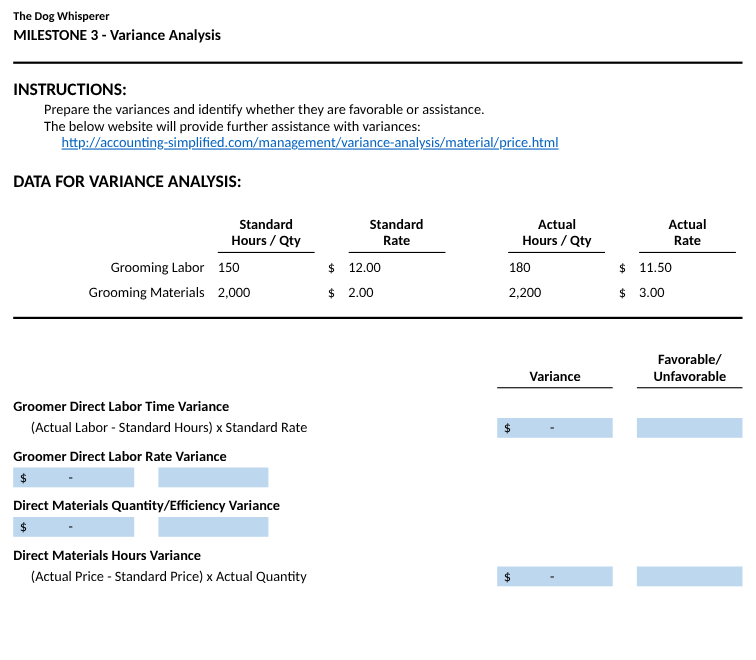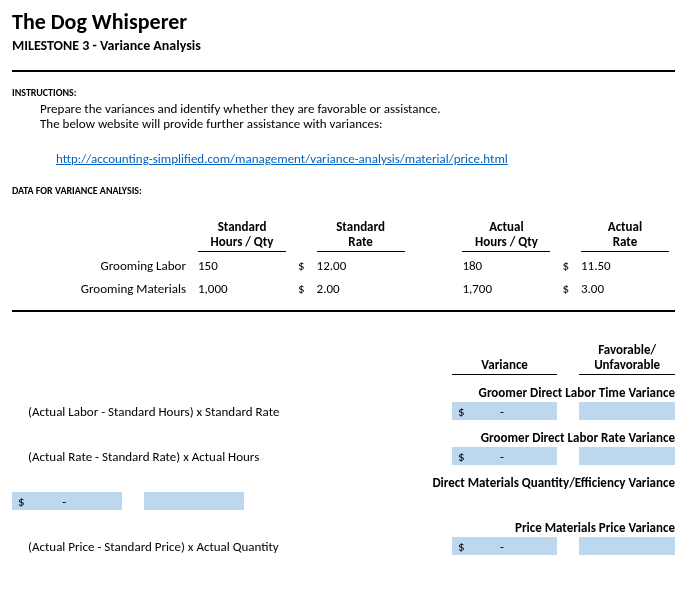--- a/index.html
+++ b/index.html
@@ -5,42 +5,42 @@
 * { box-sizing: border-box; }
 body {
   margin: 0;
   padding: 8px 12px;
   font-family: Calibri, Arial, sans-serif;
   font-size: 13px;
   color: #000;
   width: 687px;
   background: #fff;
 }
-.title1 { font-weight: bold; font-size: 22px; margin: 0; }
+.title1 { font-weight: bold; font-size: 11px; margin: 0; }
 .title2 { font-weight: bold; font-size: 14px; margin: 2px 0 16px 0; }
 .hr-main { border: none; border-top: 2px solid #000; margin: 4px 0 14px 0; }
 .hr-thin { border: none; border-top: 2px solid #000; margin: 10px 0 30px 0; }
-.section-label { font-weight: bold; font-size: 10px; margin: 6px 0 2px 0; }
+.section-label { font-weight: bold; font-size: 16px; margin: 6px 0 2px 0; }
 .indent1 { padding-left: 28px; }
-.indent2 { padding-left: 44px; margin-top: 20px; }
+.indent2 { padding-left: 44px; }
 a.link { color: #0563C1; text-decoration: underline; }
 .data-table { width: 100%; border-collapse: collapse; margin-top: 20px; }
 .data-table th { font-weight: bold; text-align: center; padding: 2px 6px; }
 .data-table th .underline { display: block; border-bottom: 1.5px solid #000; padding-bottom: 2px; }
 .data-table td { padding: 4px 6px; }
 .col-label { width: 180px; text-align: right; }
 .col-num { text-align: left; width: 100px; }
 .col-cur { text-align: left; width: 16px; }
 .var-section { margin-top: 30px; }
 .var-headers { display: flex; margin-left: 440px; }
 .var-head { text-align: center; font-weight: bold; border-bottom: 1.5px solid #000; padding: 0 4px 2px 4px; }
 .var-head.v1 { width: 110px; margin-right: 22px; }
 .var-head.v2 { width: 100px; }
 .var-block { margin-top: 10px; }
-.var-title { font-weight: bold; font-size: 13px; text-align: right; }
+.var-title { font-weight: bold; font-size: 13px; }
 .var-row { display: flex; align-items: center; margin-top: 2px; }
 .var-formula { padding-left: 16px; flex: 0 0 440px; }
 .cell-blue {
   background: #BDD7EE;
   height: 18px;
   display: flex;
   align-items: center;
 }
 .cell-blue.v1 { width: 110px; margin-right: 22px; }
 .cell-blue.v2 { width: 100px; }
@@ -90,25 +90,25 @@
       <td class="col-num">150</td>
       <td class="col-cur">$</td>
       <td class="col-num">12.00</td>
       <td></td>
       <td class="col-num">180</td>
       <td class="col-cur">$</td>
       <td class="col-num">11.50</td>
     </tr>
     <tr>
       <td class="col-label">Grooming Materials</td>
-      <td class="col-num">1,000</td>
+      <td class="col-num">2,000</td>
       <td class="col-cur">$</td>
       <td class="col-num">2.00</td>
       <td></td>
-      <td class="col-num">1,700</td>
+      <td class="col-num">2,200</td>
       <td class="col-cur">$</td>
       <td class="col-num">3.00</td>
     </tr>
   </tbody>
 </table>
 
 <hr class="hr-thin">
 
 <div class="var-section">
   <div class="var-headers">
@@ -128,42 +128,41 @@
         <span class="cell-cur">$</span>
         <span class="cell-dash">-</span>
       </div>
       <div class="cell-blue v2"></div>
     </div>
   </div>
 
   <div class="var-block">
     <div class="var-title" id="vt1">Groomer Direct Labor <b>Rate</b> Variance</div>
     <div class="var-row">
-      <div class="var-formula">(Actual Rate - Standard Rate) x Actual Hours</div>
       <div class="cell-blue v1">
         <span class="cell-cur">$</span>
         <span class="cell-dash">-</span>
       </div>
       <div class="cell-blue v2"></div>
     </div>
   </div>
 
   <div class="var-block">
     <div class="var-title">Direct Materials Quantity/Efficiency Variance</div>
     <div class="var-row">
       <div class="cell-blue v1">
         <span class="cell-cur">$</span>
         <span class="cell-dash">-</span>
       </div>
       <div class="cell-blue v2"></div>
     </div>
   </div>
 
   <div class="var-block">
-    <div class="var-title">Price Materials Price Variance</div>
+    <div class="var-title">Direct Materials Hours Variance</div>
     <div class="var-row">
       <div class="var-formula">(Actual Price - Standard Price) x Actual Quantity</div>
       <div class="cell-blue v1">
         <span class="cell-cur">$</span>
         <span class="cell-dash">-</span>
       </div>
       <div class="cell-blue v2"></div>
     </div>
   </div>
 </div>

